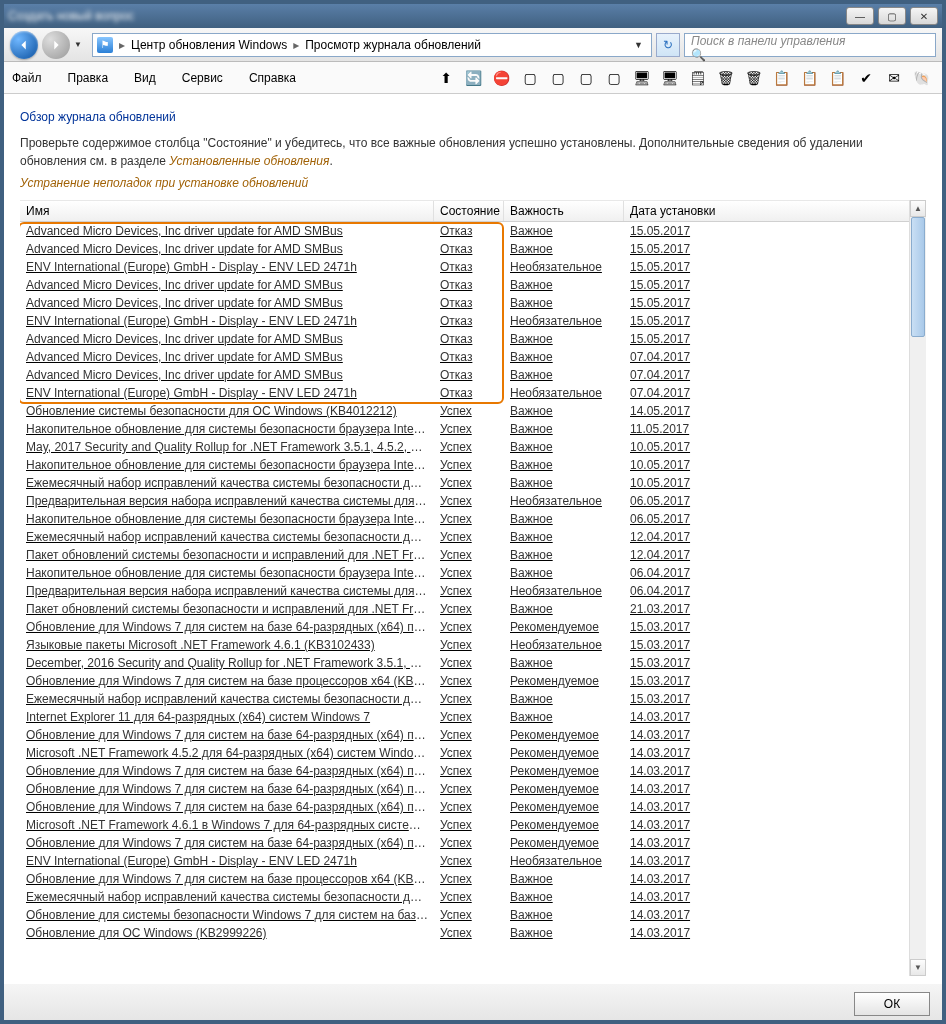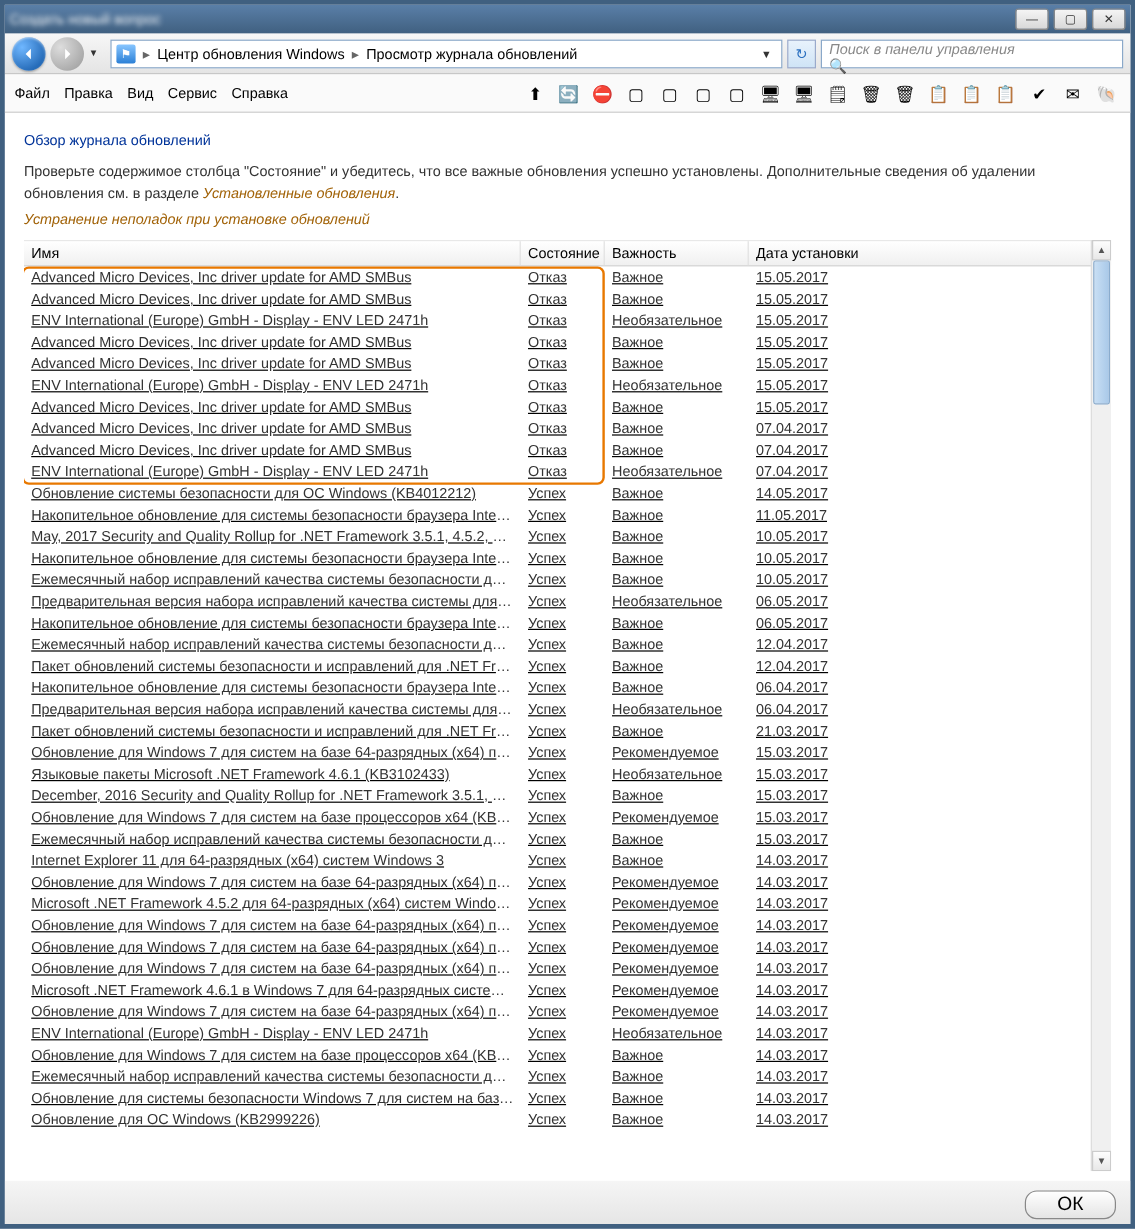--- a/index.html
+++ b/index.html
@@ -92,21 +92,21 @@
   font-style: italic;
   flex-direction: column;
 }
 .search-box .ph { flex: 1; }
 .search-box .mag { color: #4b79b6; font-style: normal; }
 .menu-bar {
   height: 32px;
   display: flex;
   align-items: center;
   padding: 0 8px;
-  gap: 12px;
+  gap: 26px;
   border-bottom: 1px solid #ccc;
   background: #fafafa;
 }
 .menu-item { color: #000; cursor: default; }
 .toolbar-icons { margin-left: auto; display: flex; gap: 4px; align-items: center; }
 .tico {
   width: 24px; height: 24px;
   display: flex; align-items: center; justify-content: center;
   border: 1px solid transparent;
   border-radius: 2px;
@@ -175,22 +175,22 @@
   display: flex;
   align-items: center;
   justify-content: flex-end;
   padding: 0 12px;
   background: linear-gradient(to bottom, #f5f5f5, #e4e4e4);
 }
 .ok-btn {
   width: 76px; height: 24px;
   background: linear-gradient(to bottom, #fff, #e4e4e4);
   border: 1px solid #888;
-  border-radius: 10px;
-  font-size: 16px;
+  border-radius: 0;
+  font-size: 12px;
 }
 </style>
 </head>
 <body>
 
 <div class="titlebar">
   <span class="title-text">Создать новый вопрос</span>
   <span class="spacer"></span>
   <div class="win-btn">—</div>
   <div class="win-btn">▢</div>
@@ -427,21 +427,21 @@
           <div class="td col-imp">Рекомендуемое</div>
           <div class="td col-date">15.03.2017</div>
         </div>
         <div class="tr">
           <div class="td col-name">Ежемесячный набор исправлений качества системы безопасности для…</div>
           <div class="td col-state">Успех</div>
           <div class="td col-imp">Важное</div>
           <div class="td col-date">15.03.2017</div>
         </div>
         <div class="tr">
-          <div class="td col-name">Internet Explorer 11 для 64-разрядных (x64) систем Windows 3</div>
+          <div class="td col-name">Internet Explorer 11 для 64-разрядных (x64) систем Windows 7</div>
           <div class="td col-state">Успех</div>
           <div class="td col-imp">Важное</div>
           <div class="td col-date">14.03.2017</div>
         </div>
         <div class="tr">
           <div class="td col-name">Обновление для Windows 7 для систем на базе 64-разрядных (х64) про…</div>
           <div class="td col-state">Успех</div>
           <div class="td col-imp">Рекомендуемое</div>
           <div class="td col-date">14.03.2017</div>
         </div>

